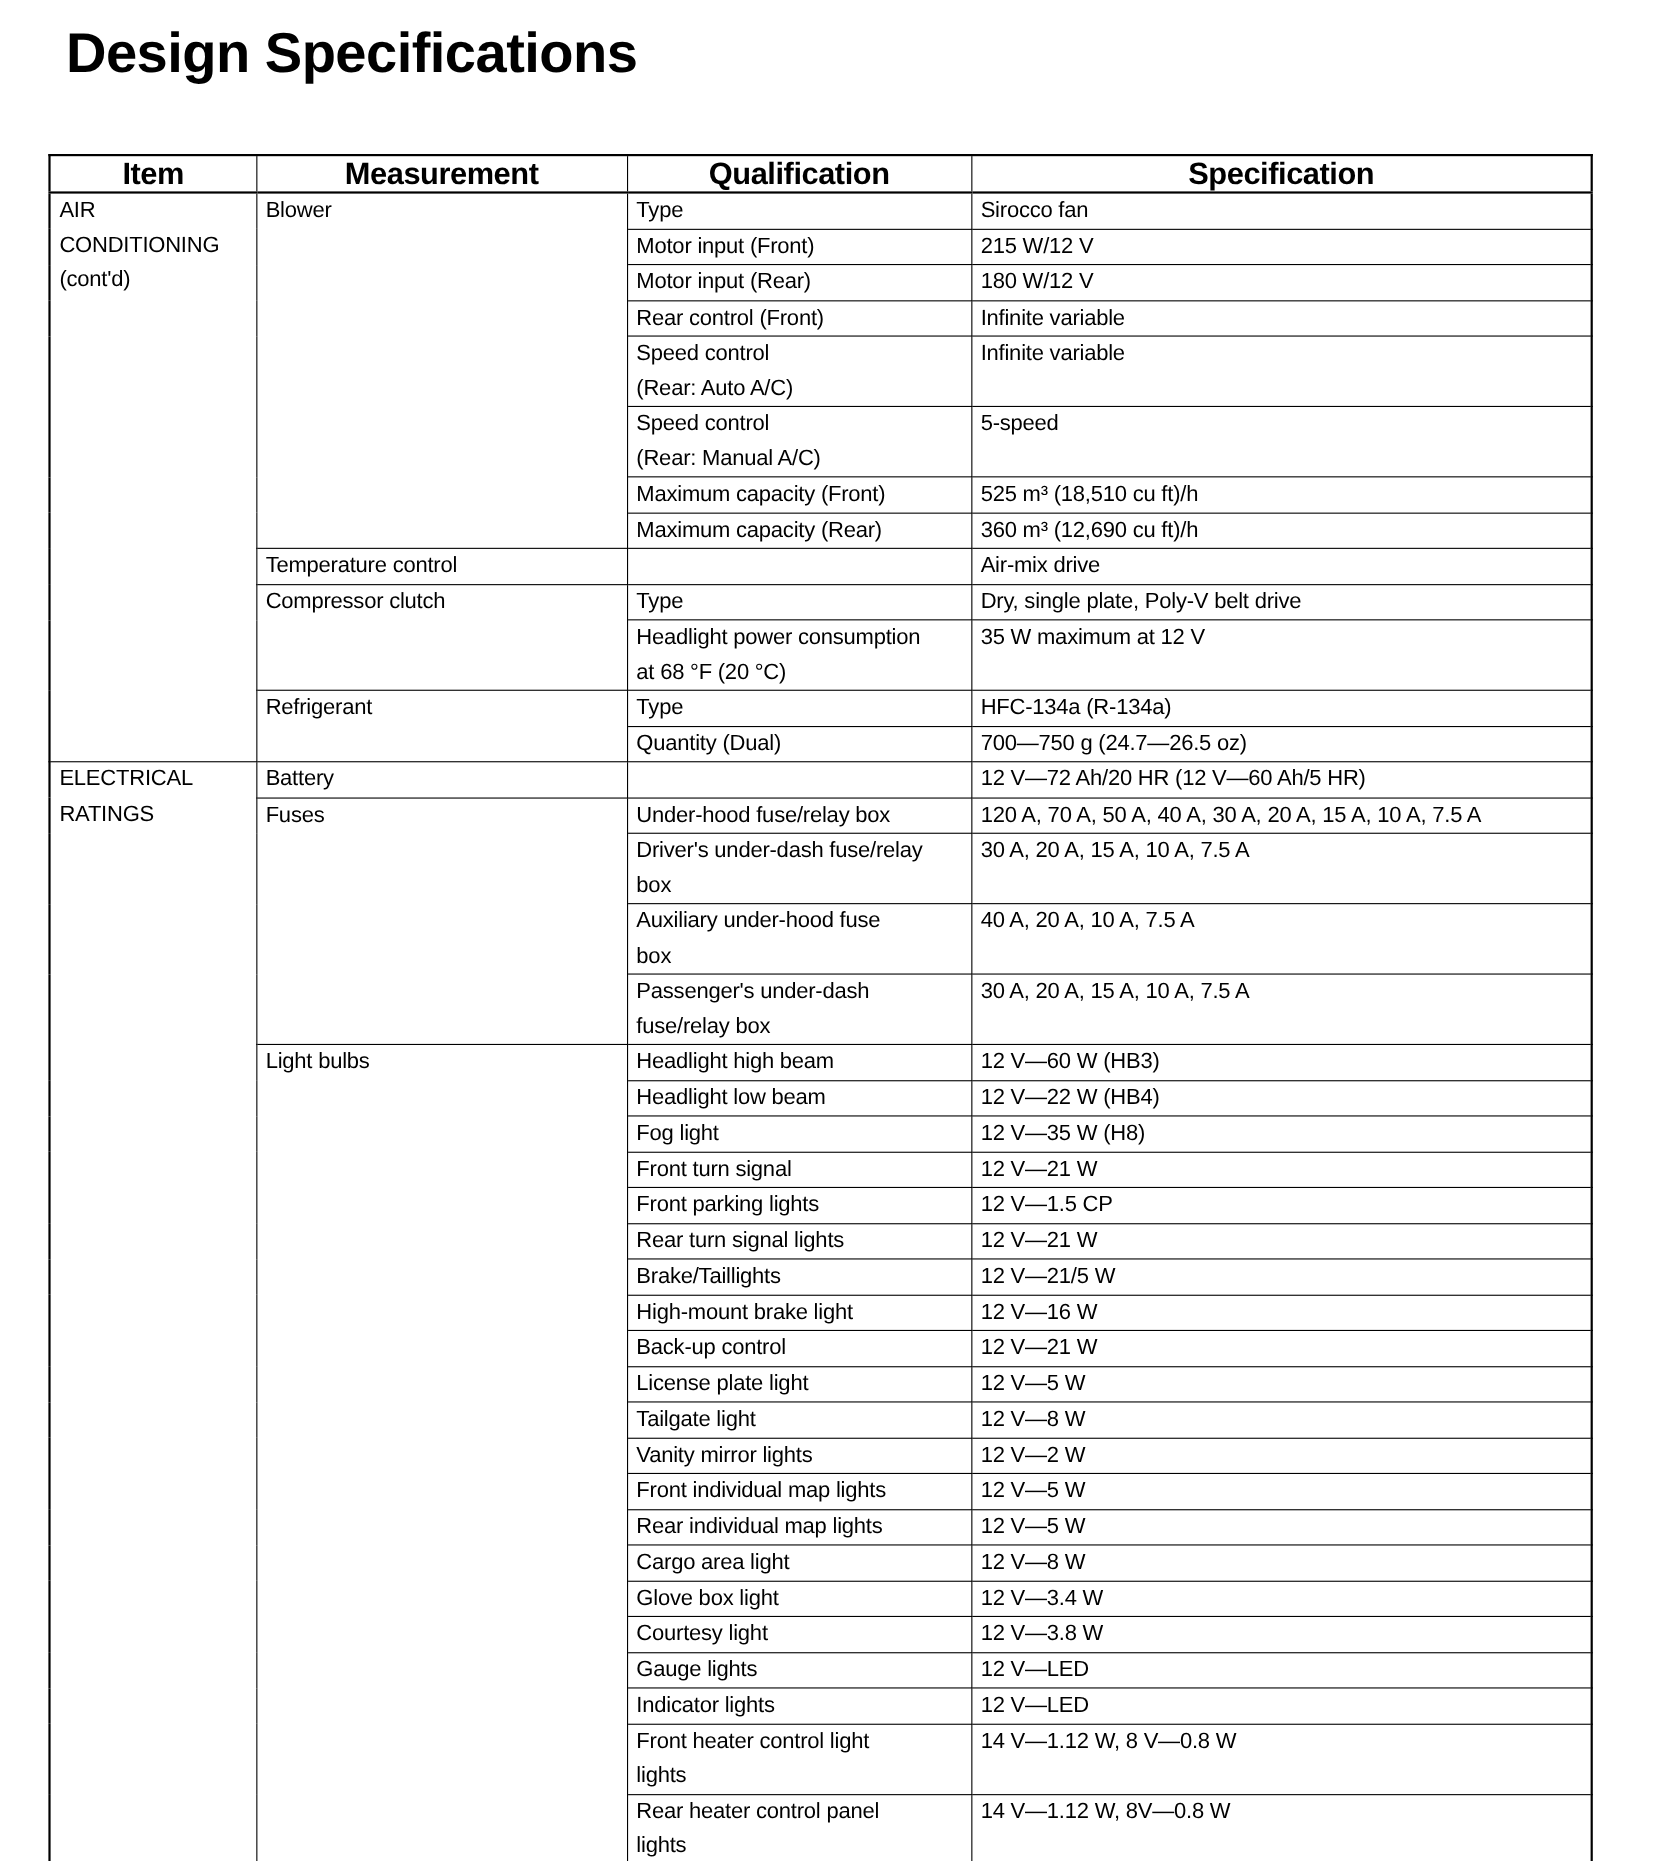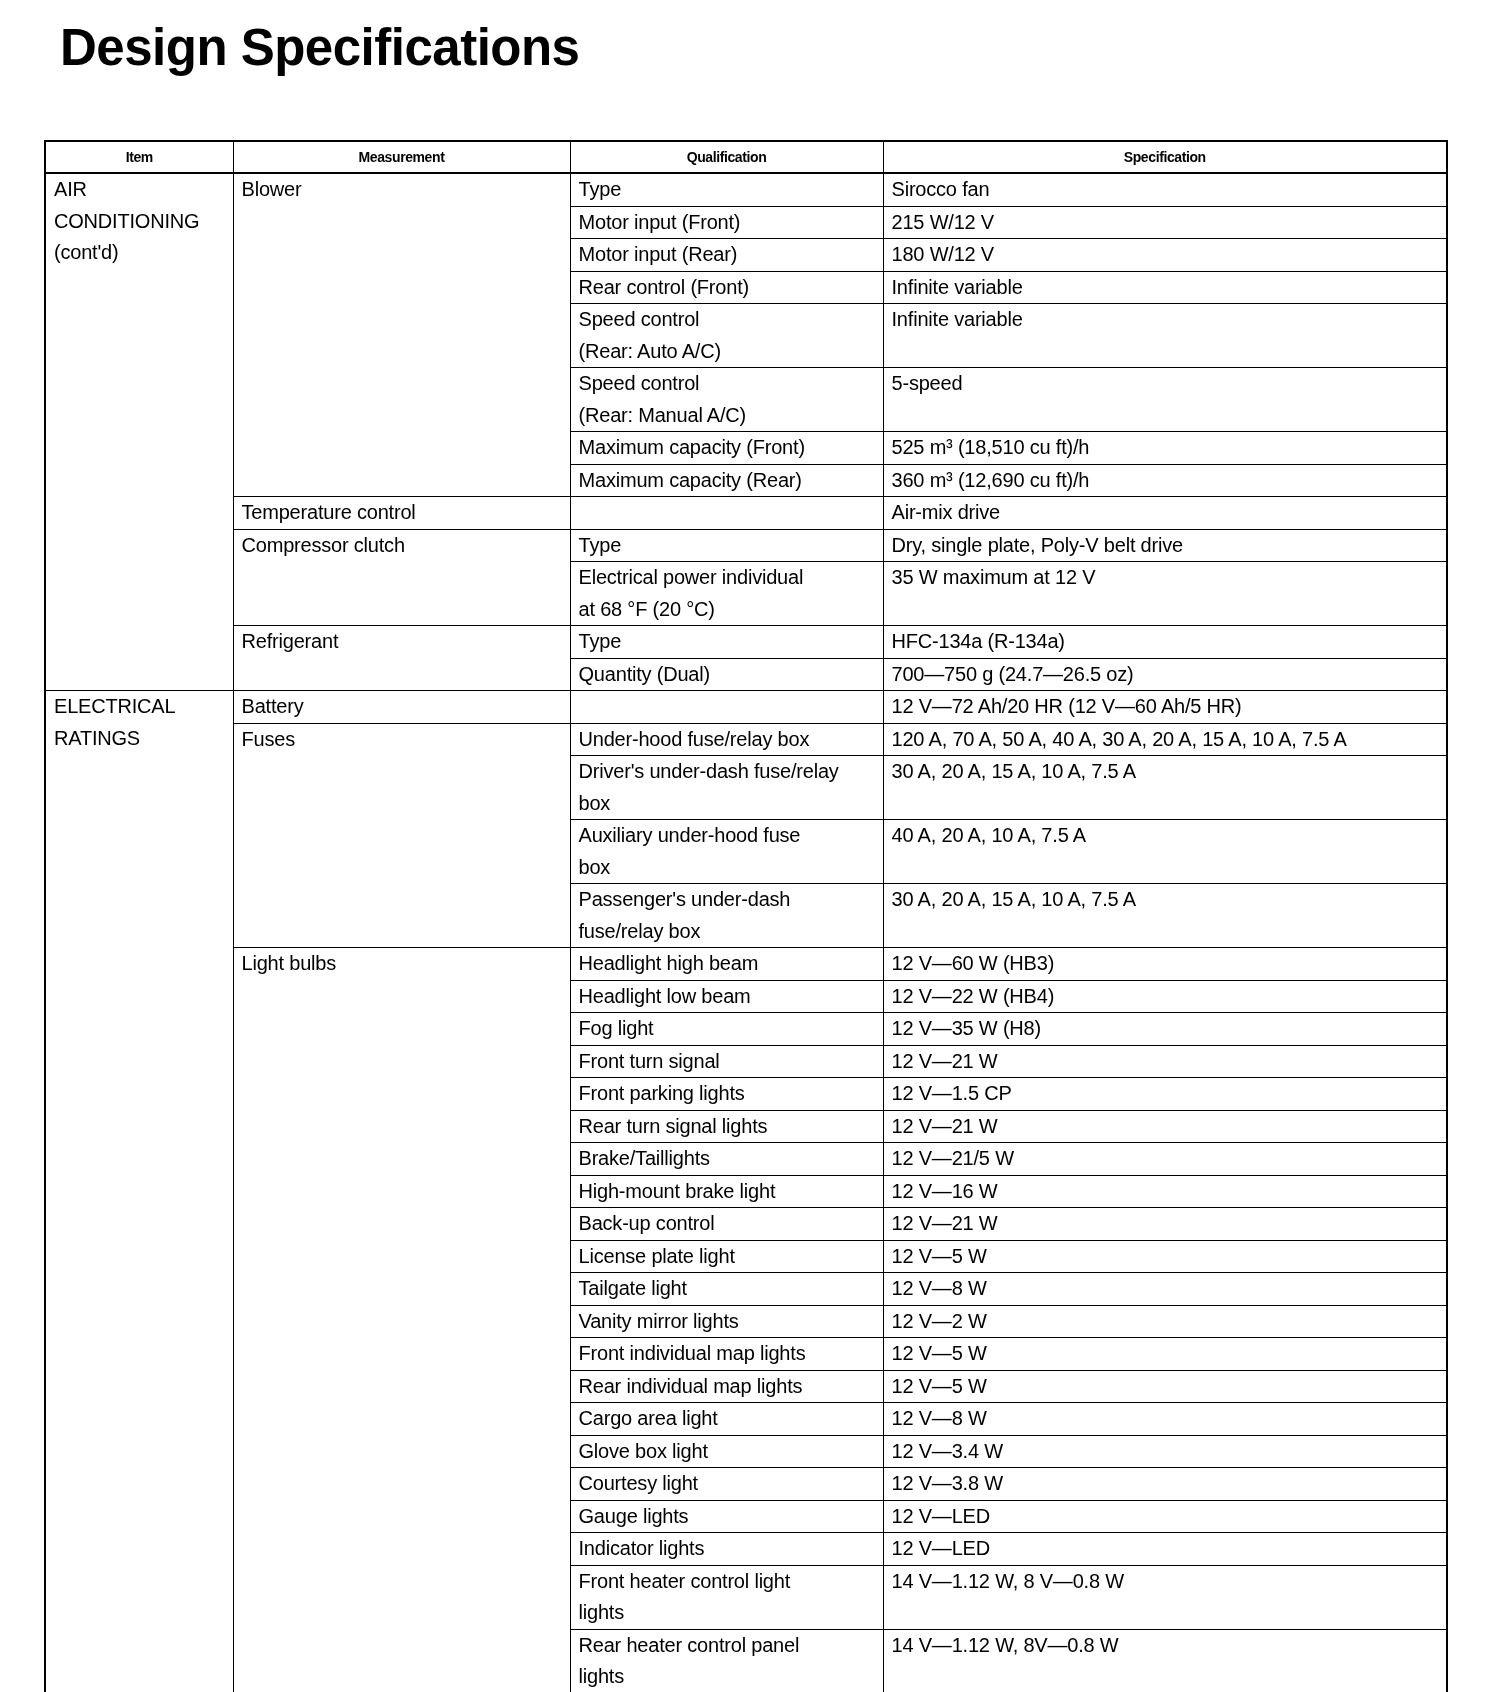--- a/index.html
+++ b/index.html
@@ -16,21 +16,21 @@
   table.spec {
     position: absolute; left: 44px; top: 140px;
     width: 1402px; border-collapse: collapse; table-layout: fixed;
     border: 2px solid #000;
   }
   table.spec col.c1 { width: 188px; }
   table.spec col.c2 { width: 337px; }
   table.spec col.c3 { width: 313px; }
   table.spec col.c4 { width: 564px; }
   table.spec th {
-    height: 30px; font-size: 14px; font-weight: bold; text-align: center;
+    height: 30px; font-size: 28px; font-weight: bold; text-align: center;
     border: 1.5px solid #000; border-bottom: 2px solid #000; padding: 0;
     letter-spacing: -0.4px;
   }
   table.spec td {
     font-size: 20px; line-height: 31.5px; padding: 0 8px; vertical-align: top;
     border: 1.5px solid #000; letter-spacing: -0.2px;
   }
   table.spec td.item, table.spec td.meas { border-bottom: 1.5px solid #000; }
   table.spec td .line { display: block; white-space: nowrap; }
 </style>
@@ -146,21 +146,21 @@
         </td>
         <td>
           <span class="line">Type</span>
         </td>
         <td>
           <span class="line">Dry, single plate, Poly-V belt drive</span>
         </td>
       </tr>
       <tr>
         <td>
-          <span class="line">Electrical power individual</span>
+          <span class="line">Headlight power consumption</span>
           <span class="line">at 68 °F (20 °C)</span>
         </td>
         <td>
           <span class="line">35 W maximum at 12 V</span>
         </td>
       </tr>
       <tr>
         <td class="meas" rowspan="2">
           <span class="line">Refrigerant</span>
         </td>

